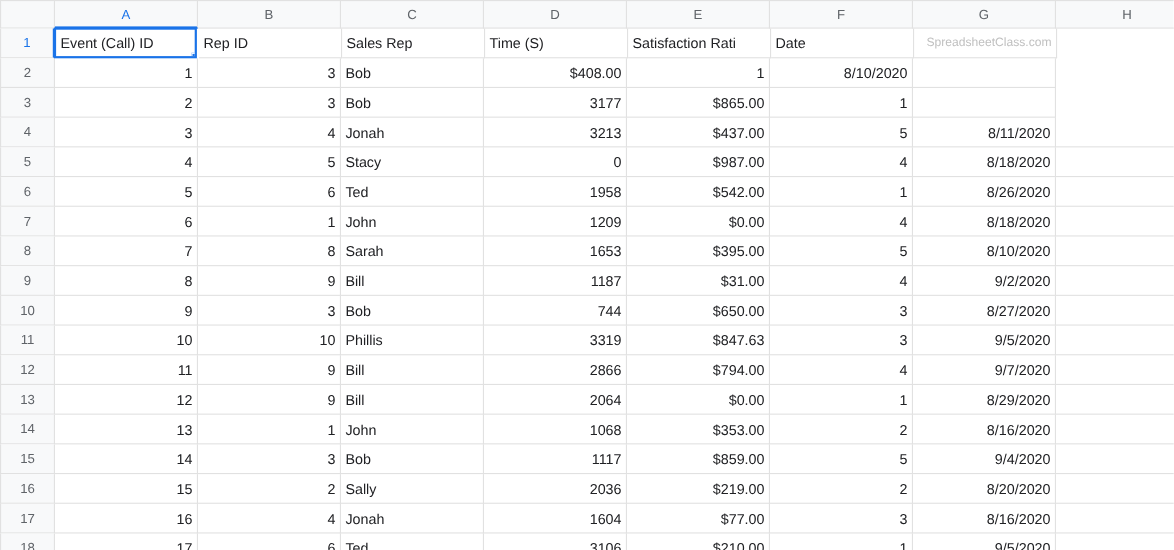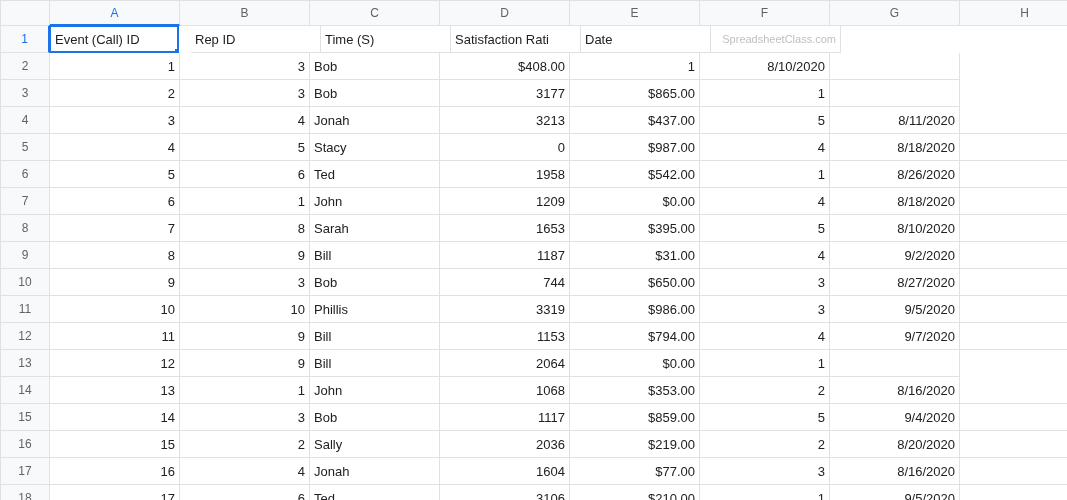--- a/index.html
+++ b/index.html
@@ -62,21 +62,21 @@
     .col-A { width: 130px; }
     .col-B { width: 130px; }
     .col-C { width: 130px; }
     .col-D { width: 130px; }
     .col-E { width: 130px; }
     .col-F { width: 130px; }
     .col-G { width: 130px; }
     .col-H { width: 130px; }
     .selected {
       border: 2px solid #1a73e8 !important;
-      margin: -1px 12px 0 -1px;
+      margin: -1px 2px 0 -1px;
       position: relative;
       z-index: 2;
     }
     .sel-handle {
       position: absolute;
       right: -4px;
       bottom: -4px;
       width: 7px;
       height: 7px;
       background: #1a73e8;
@@ -102,20 +102,21 @@
     <div class="col-header col-H">H</div>
   </div>
 
   <div class="row">
     <div class="row-header rh-sel">1</div>
     <div class="cell col-A txt selected">
       <span>Event (Call) ID</span>
       <div class="sel-handle"></div>
     </div>
     <div class="cell col-B txt">Rep ID</div>
+    <div class="cell col-C txt">Sales Rep</div>
     <div class="cell col-D txt">Time (S)</div>
     <div class="cell col-F txt">Satisfaction Rati</div>
     <div class="cell col-G txt">Date</div>
     <div class="cell col-H watermark">SpreadsheetClass.com</div>
   </div>
 
   <div id="data-rows">
       <div class="row">
         <div class="row-header">2</div>
         <div class="cell col-A num">1</div>
@@ -212,44 +213,45 @@
         <div class="cell col-F num">3</div>
         <div class="cell col-G num">8/27/2020</div>
         <div class="cell col-H"></div>
       </div>
       <div class="row">
         <div class="row-header">11</div>
         <div class="cell col-A num">10</div>
         <div class="cell col-B num">10</div>
         <div class="cell col-C txt">Phillis</div>
         <div class="cell col-D num">3319</div>
-        <div class="cell col-E num">$986.00</div>
+        <div class="cell col-E num">$847.63</div>
         <div class="cell col-F num">3</div>
         <div class="cell col-G num">9/5/2020</div>
         <div class="cell col-H"></div>
       </div>
       <div class="row">
         <div class="row-header">12</div>
         <div class="cell col-A num">11</div>
         <div class="cell col-B num">9</div>
         <div class="cell col-C txt">Bill</div>
-        <div class="cell col-D num">1153</div>
+        <div class="cell col-D num">2866</div>
         <div class="cell col-E num">$794.00</div>
         <div class="cell col-F num">4</div>
         <div class="cell col-G num">9/7/2020</div>
         <div class="cell col-H"></div>
       </div>
       <div class="row">
         <div class="row-header">13</div>
         <div class="cell col-A num">12</div>
         <div class="cell col-B num">9</div>
         <div class="cell col-C txt">Bill</div>
         <div class="cell col-D num">2064</div>
         <div class="cell col-E num">$0.00</div>
         <div class="cell col-F num">1</div>
+        <div class="cell col-G num">8/29/2020</div>
         <div class="cell col-H"></div>
       </div>
       <div class="row">
         <div class="row-header">14</div>
         <div class="cell col-A num">13</div>
         <div class="cell col-B num">1</div>
         <div class="cell col-C txt">John</div>
         <div class="cell col-D num">1068</div>
         <div class="cell col-E num">$353.00</div>
         <div class="cell col-F num">2</div>

